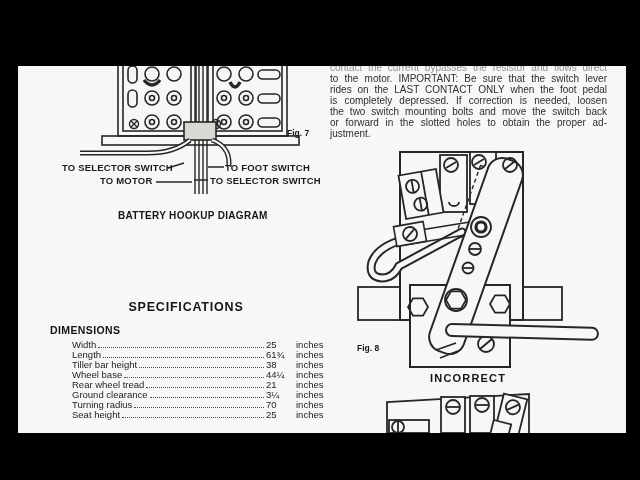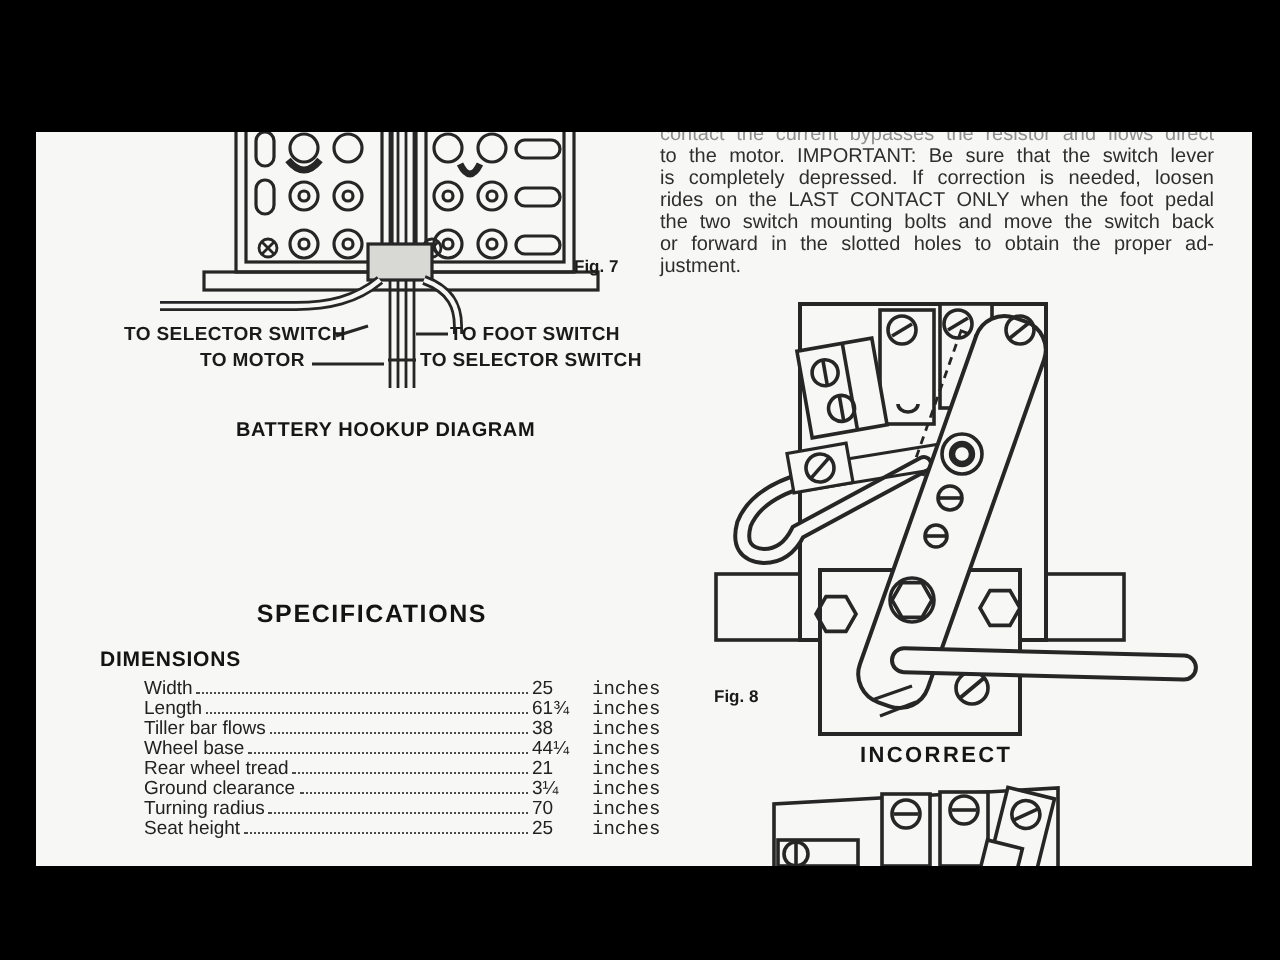--- a/index.html
+++ b/index.html
@@ -31,21 +31,21 @@
   .specs{position:absolute;left:20px;top:234px;width:296px;color:#222;}
   .specs-title{text-align:center;font-weight:bold;font-size:12.5px;letter-spacing:.8px;
                color:#141414;}
   .specs-section{margin:10px 0 4px 12px;font-weight:bold;font-size:10.5px;
                  letter-spacing:.4px;color:#141414;}
   .spec-rows{margin-left:34px;}
   .spec-row{display:flex;align-items:baseline;height:10px;font-size:9.5px;line-height:10px;}
   .spec-label{white-space:nowrap;}
   .spec-dots{flex:1;border-bottom:1.5px dotted #4a4a4a;margin:0 2px 2px 2px;min-width:8px;}
   .spec-value{width:26px;text-align:left;white-space:nowrap;}
-  .spec-unit{width:38px;padding-left:4px;white-space:nowrap;font-family:Liberation Mono, monospace;}
+  .spec-unit{width:38px;padding-left:4px;white-space:nowrap;}
 </style>
 </head>
 <body>
 
 <div class="stage">
   <div class="page">
 
     <div class="abs" style="left:60px;top:0px;">
       <svg width="280" height="160" viewBox="0 0 280 160">
         <g fill="none" stroke="#262626" stroke-width="1.6">
@@ -118,22 +118,22 @@
     <div class="figlabel" style="left:269px;top:62px;">Fig. 7</div>
     <div class="callout" style="left:44px;top:96px;">TO SELECTOR SWITCH</div>
     <div class="callout" style="left:82px;top:109px;">TO MOTOR</div>
     <div class="callout" style="left:207px;top:96px;">TO FOOT SWITCH</div>
     <div class="callout" style="left:192px;top:109px;">TO SELECTOR SWITCH</div>
     <div class="figcaption" style="left:100px;top:144px;">BATTERY HOOKUP DIAGRAM</div>
 
     <div class="para">
       <div class="para-line faded">contact the current bypasses the resistor and flows direct</div>
       <div class="para-line">to the motor. IMPORTANT: Be sure that the switch lever</div>
+      <div class="para-line">rides on the LAST CONTACT ONLY when the foot pedal</div>
       <div class="para-line">is completely depressed. If correction is needed, loosen</div>
-      <div class="para-line">rides on the LAST CONTACT ONLY when the foot pedal</div>
       <div class="para-line">the two switch mounting bolts and move the switch back</div>
       <div class="para-line">or forward in the slotted holes to obtain the proper ad-</div>
       <div class="para-line last">justment.</div>
     </div>
 
     <div class="abs" style="left:330px;top:80px;">
       <svg width="252" height="230" viewBox="0 0 252 230">
         <g fill="none" stroke="#262626" stroke-width="1.8">
 
           <rect x="10" y="141" width="42" height="33"></rect>
@@ -243,21 +243,21 @@
             <span class="spec-value">25</span>
             <span class="spec-unit">inches</span>
         </div>
         <div class="spec-row">
           <span class="spec-label">Length</span>
             <span class="spec-dots"></span>
             <span class="spec-value">61¾</span>
             <span class="spec-unit">inches</span>
         </div>
         <div class="spec-row">
-          <span class="spec-label">Tiller bar flows</span>
+          <span class="spec-label">Tiller bar height</span>
             <span class="spec-dots"></span>
             <span class="spec-value">38</span>
             <span class="spec-unit">inches</span>
         </div>
         <div class="spec-row">
           <span class="spec-label">Wheel base</span>
             <span class="spec-dots"></span>
             <span class="spec-value">44¼</span>
             <span class="spec-unit">inches</span>
         </div>

